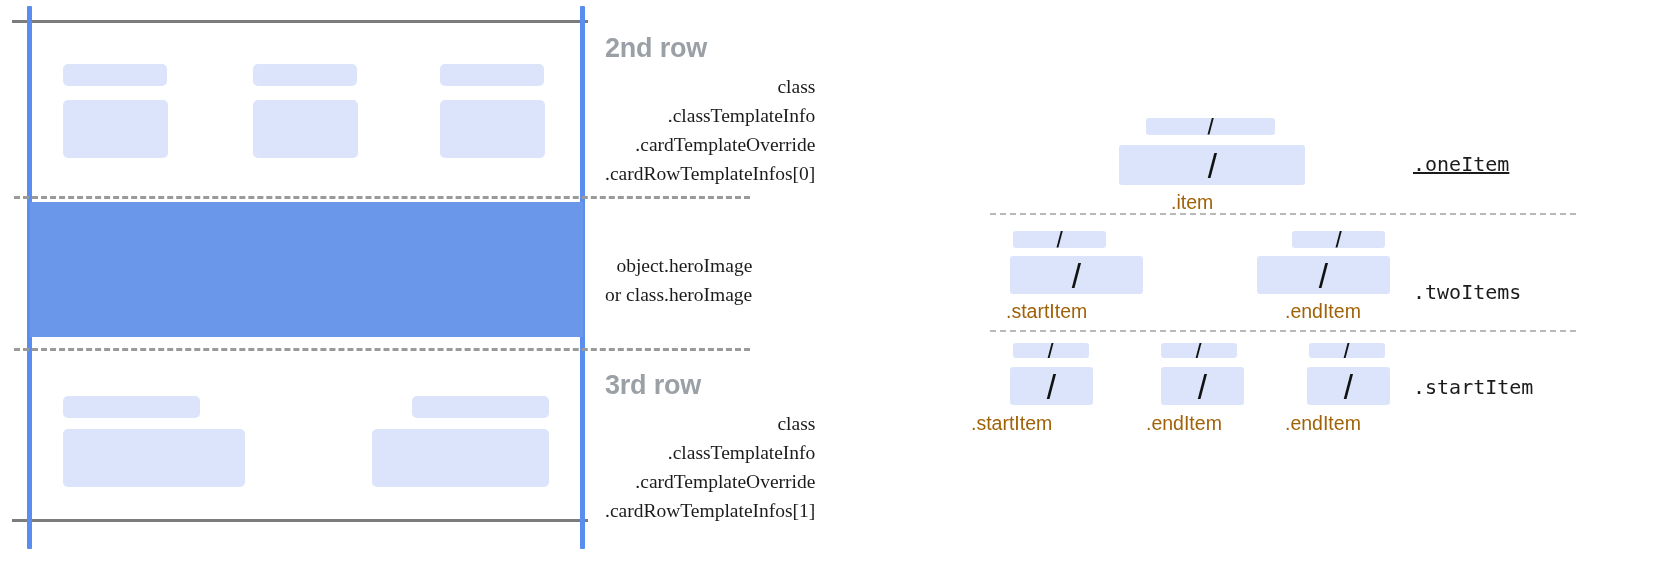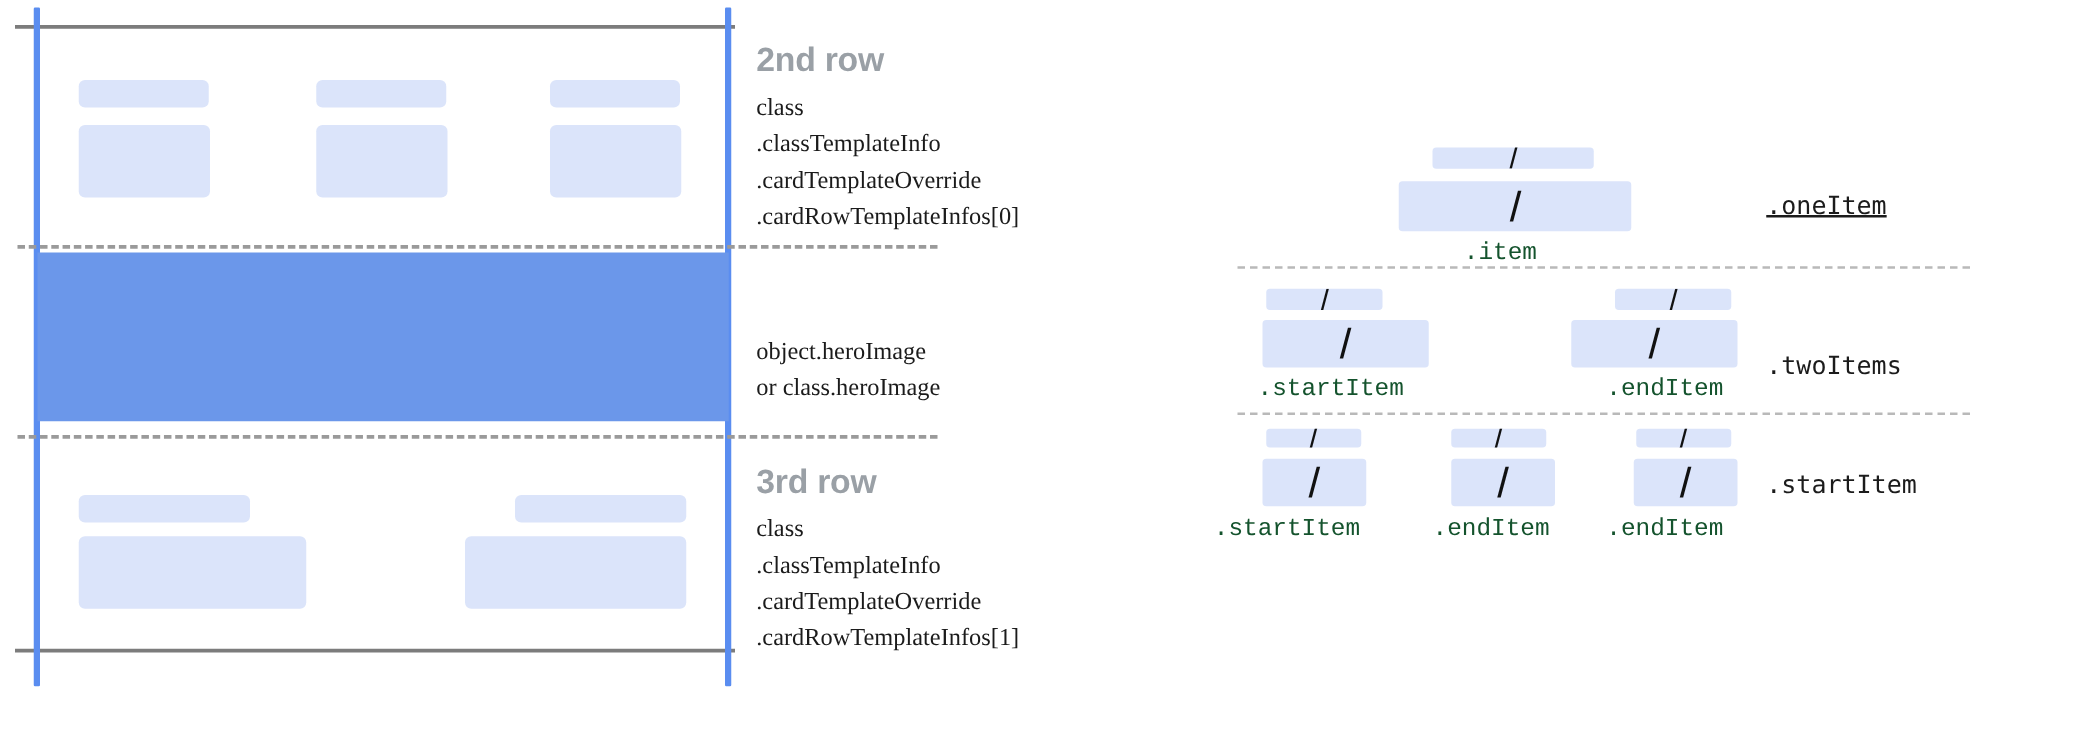--- a/index.html
+++ b/index.html
@@ -9,20 +9,21 @@
   }
   body {
     font-family: "Liberation Sans", sans-serif;
   }
   #canvas {
     position: relative;
     width: 1676px;
     height: 584px;
     background: #ffffff;
     overflow: hidden;
+    text-align: right;
   }
 
   
   .card-area {
     position: absolute;
     left: 0;
     top: 0;
     width: 600px;
     height: 584px;
   }
@@ -99,23 +100,23 @@
     color: #111111;
     line-height: 1;
     display: block;
     transform: scaleX(0.85);
   }
   .slot.small .slash { font-size: 21px; }
   .slot.big   .slash { font-size: 30px; }
 
   .caption {
     position: absolute;
-    font-family: Liberation Mono, monospace;
+    font-family: Liberation Sans, sans-serif;
     font-size: 19.5px;
-    color: #14532d;
+    color: #a16207;
     white-space: pre;
   }
   .group-label {
     position: absolute;
     font-family: "DejaVu Sans Mono", "Liberation Mono", monospace;
     font-size: 20px;
     color: #1b1b1b;
     white-space: pre;
   }
 </style>
@@ -153,21 +154,21 @@
     <div class="ph" style="left:412px; top:396px; width:137px; height:22px;"></div>
     <div class="ph" style="left:372px; top:429px; width:177px; height:58px;"></div>
   </div>
 
   <div class="row-title" style="left:605px; top:33px;">2nd row</div>
   <div class="mono-block" style="left:605px; top:72px;">class
 .classTemplateInfo
 .cardTemplateOverride
 .cardRowTemplateInfos[0]</div>
 
-  <div class="mono-block" style="left:605px; top:267px;">object.heroImage
+  <div class="mono-block" style="left:605px; top:251px;">object.heroImage
 or class.heroImage</div>
 
   <div class="row-title" style="left:605px; top:370px;">3rd row</div>
   <div class="mono-block" style="left:605px; top:409px;">class
 .classTemplateInfo
 .cardTemplateOverride
 .cardRowTemplateInfos[1]</div>
 
   <div class="item-area">
 

